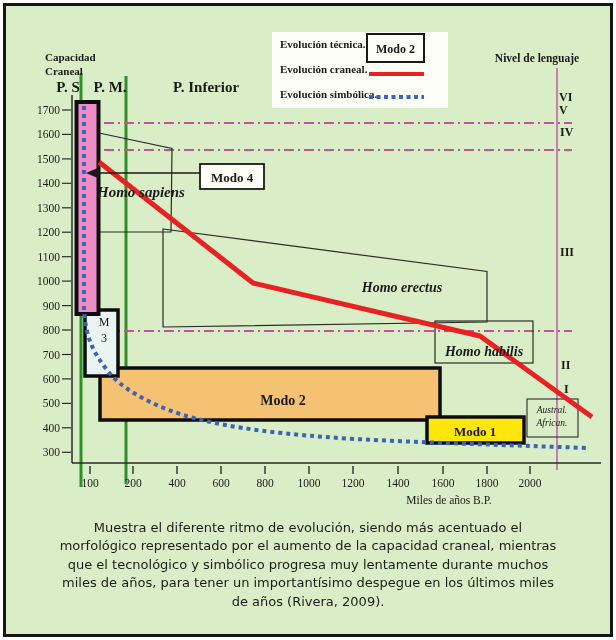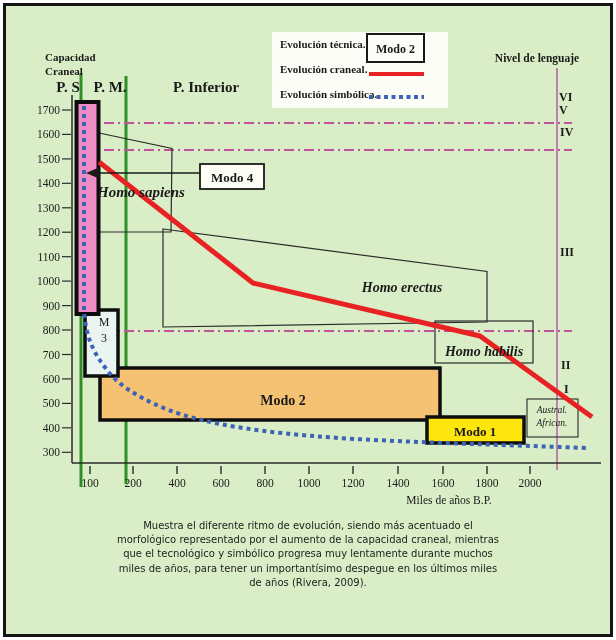--- a/index.html
+++ b/index.html
@@ -2,21 +2,21 @@
 <html><head>
 <meta charset="utf-8">
 <style>
   html,body{margin:0;padding:0;background:#ffffff;}
   .page{position:relative;width:616px;height:640px;background:#ffffff;overflow:hidden;
         font-family:"Liberation Serif",serif;}
   .frame{position:absolute;left:3px;top:3px;width:604px;height:628px;
          border:3px solid #161616;background:#d9eec6;}
   .chart-svg{position:absolute;left:0;top:0;}
   .caption{position:absolute;left:20px;top:519px;width:576px;
-           font-family:"DejaVu Sans",sans-serif;font-size:10px;line-height:1.42;
+           font-family:"DejaVu Sans",sans-serif;font-size:13px;line-height:1.42;
            color:#1c1c1c;text-align:center;white-space:pre-line;}
   text{fill:#1a1a1a;}
   .ser{font-family:"Liberation Serif",serif;}
 </style>
 </head>
 <body>
 
 <div class="page">
   <div class="frame"></div>
 

